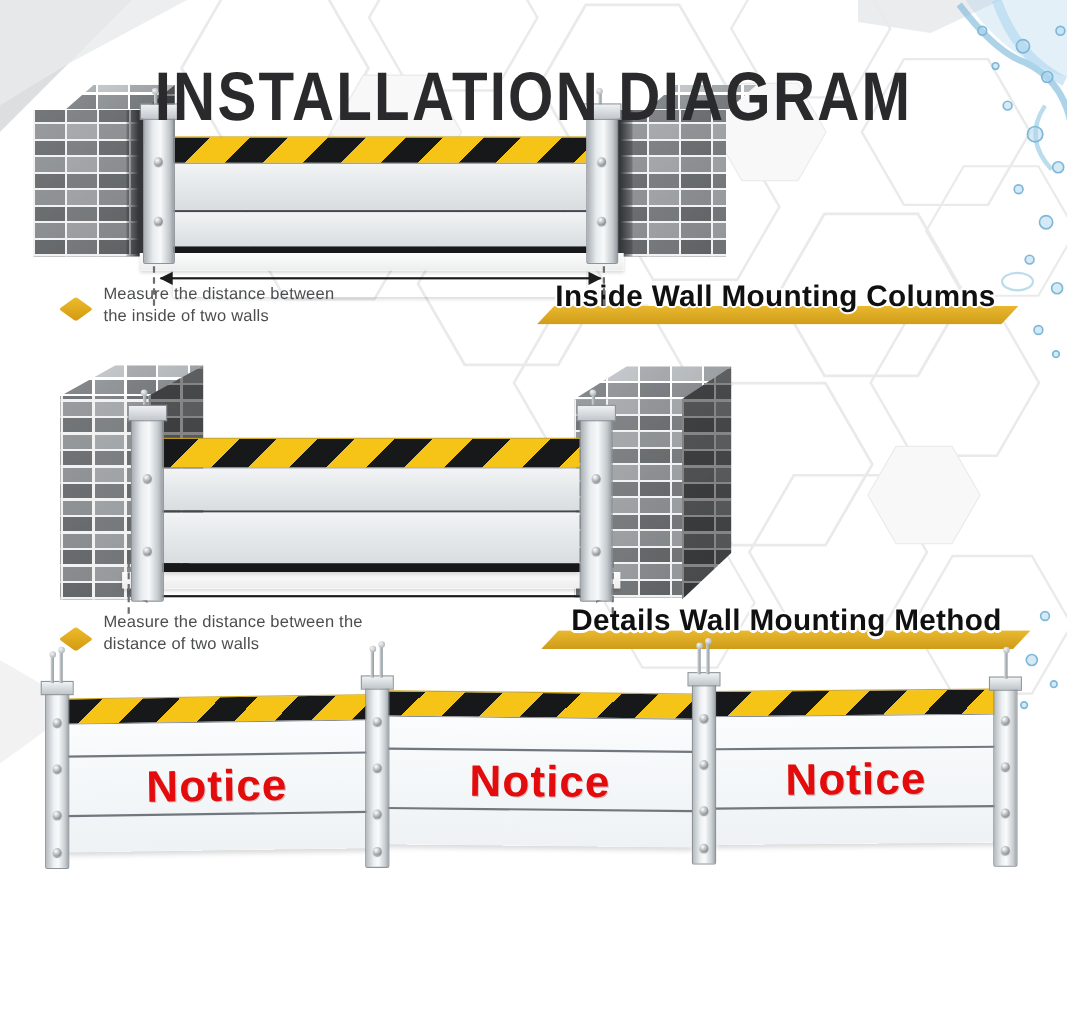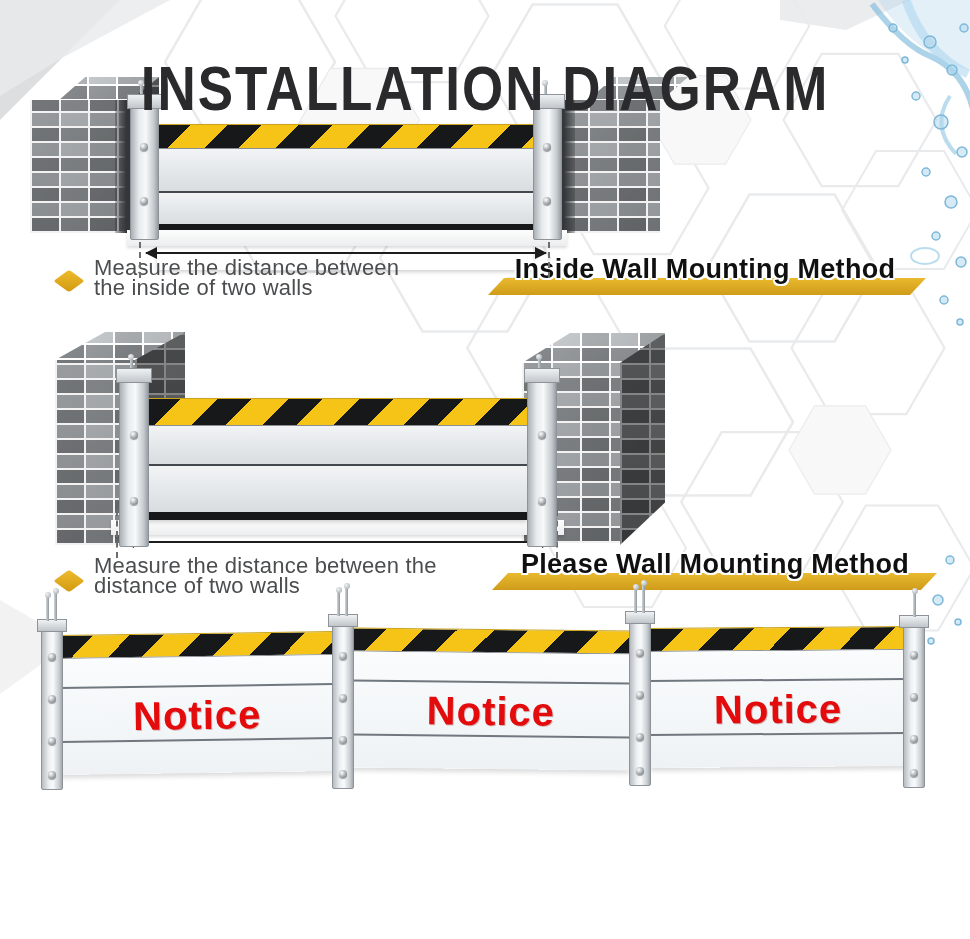--- a/index.html
+++ b/index.html
@@ -50,21 +50,21 @@
   .meas{position:absolute;height:2px;background:#1c1c1c;z-index:4;}
   .meas::before,.meas::after{content:"";position:absolute;top:-5px;width:0;height:0;
         border-top:6px solid transparent;border-bottom:6px solid transparent;}
   .meas::before{left:-1px;border-right:12px solid #1c1c1c;}
   .meas::after{right:-1px;border-left:12px solid #1c1c1c;}
 
   
   .diamond{position:absolute;width:22px;height:22px;border-radius:3px;
         background:linear-gradient(135deg,#eebc2d,#d2990f);
         transform:scaleY(.72) rotate(45deg);z-index:3;}
-  .caption{position:absolute;font-size:22px;color:#4b4d4f;line-height:20px;
+  .caption{position:absolute;font-size:15px;color:#4b4d4f;line-height:20px;
         letter-spacing:.2px;z-index:3;}
   .banner{position:absolute;height:17px;background:linear-gradient(180deg,#e9b92e,#cf9c1a);
         clip-path:polygon(16px 0,100% 0,calc(100% - 16px) 100%,0 100%);z-index:2;}
   .banner-label{position:absolute;text-align:center;font-size:27px;font-weight:800;color:#101010;
         letter-spacing:.3px;white-space:nowrap;z-index:3;
         text-shadow:2px 0 #fff,-2px 0 #fff,0 2px #fff,0 -2px #fff,
                     1.5px 1.5px #fff,-1.5px -1.5px #fff,1.5px -1.5px #fff,-1.5px 1.5px #fff;}
 
   
   .section{position:absolute;left:0;width:970px;z-index:2;}
@@ -199,21 +199,21 @@
     <div class="dash" style="left:139px;top:148px;height:46px;"></div>
     <div class="dash" style="left:548px;top:148px;height:46px;"></div>
     <div class="meas" style="left:146px;top:168px;width:400px;"></div>
 
     <div class="diamond" style="left:58px;top:186px;"></div>
     <div class="caption" style="left:94px;top:174px;width:340px;">
       <div>Measure the distance between</div>
       <div>the inside of two walls</div>
     </div>
     <div class="banner" style="left:488px;top:194px;width:438px;"></div>
-    <div class="banner-label" style="left:470px;width:470px;top:170px;">Inside Wall Mounting Method</div>
+    <div class="banner-label" style="left:470px;width:470px;top:170px;">Inside Wall Mounting Columns</div>
   </section>
 
   <section class="section" style="top:330px;height:285px;">
 
     <div class="abs brick brick-light" style="left:55px;top:2px;width:130px;height:28px;
          clip-path:polygon(0 100%, 38.5% 0, 100% 0, 61.5% 100%);"></div>
     <div class="abs brick brick-dark" style="left:135px;top:2px;width:50px;height:213px;
          clip-path:polygon(0 13%, 100% 0, 100% 79%, 0 100%);"></div>
     <div class="abs brick" style="left:55px;top:30px;width:80px;height:185px;"></div>
 
@@ -250,21 +250,21 @@
     <div class="dash" style="left:116px;top:180px;height:48px;"></div>
     <div class="dash" style="left:556px;top:180px;height:48px;"></div>
     <div class="meas" style="left:123px;top:211px;width:430px;"></div>
 
     <div class="diamond" style="left:58px;top:240px;"></div>
     <div class="caption" style="left:94px;top:226px;width:360px;">
       <div>Measure the distance between the</div>
       <div>distance of two walls</div>
     </div>
     <div class="banner" style="left:492px;top:243px;width:445px;"></div>
-    <div class="banner-label" style="left:475px;width:480px;top:219px;">Please Wall Mounting Method</div>
+    <div class="banner-label" style="left:475px;width:480px;top:219px;">Details Wall Mounting Method</div>
   </section>
 
   <section class="section" style="top:596px;height:212px;">
 
     <div class="npanel" style="left:60px;top:37px;width:274px;transform:rotate(-0.8deg);">
       <div class="hazard"></div>
       <div class="nbody">
         <div class="nline" style="top:28px;"></div>
         <div class="nline" style="top:82px;"></div>
         <div class="notice-label">Notice</div>

